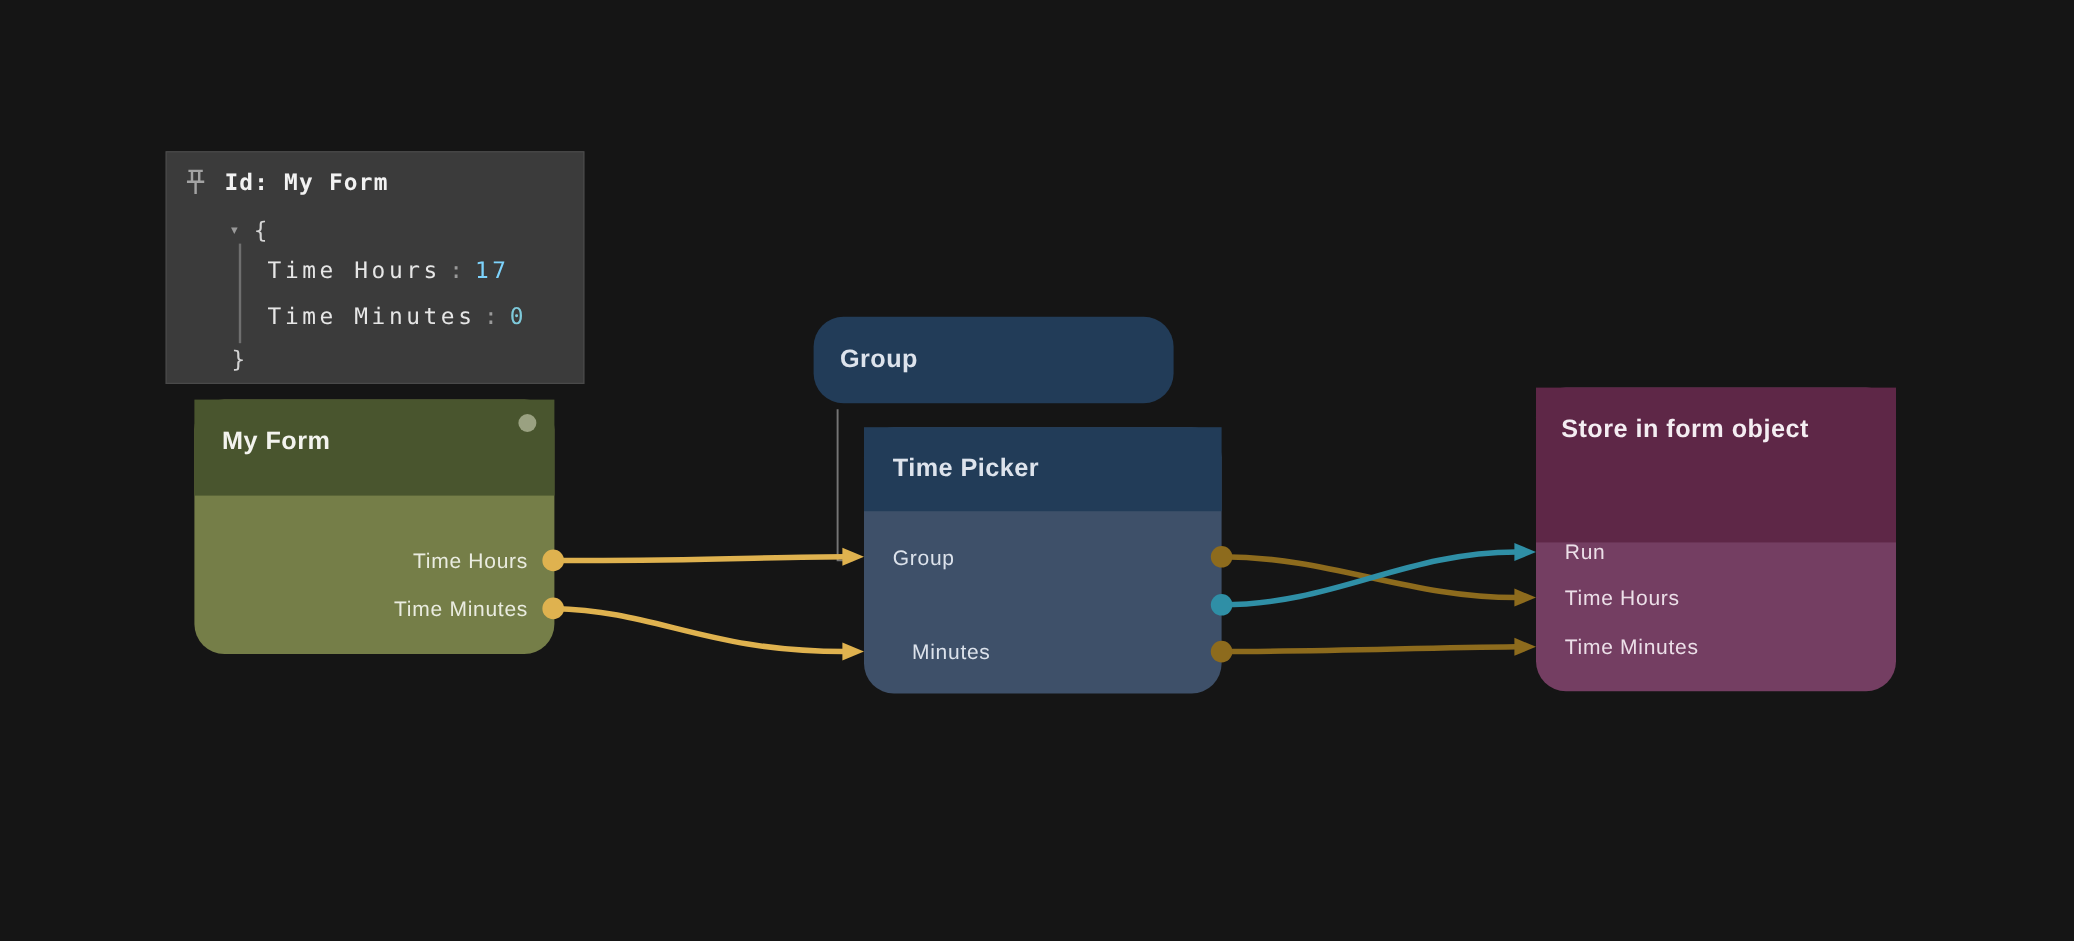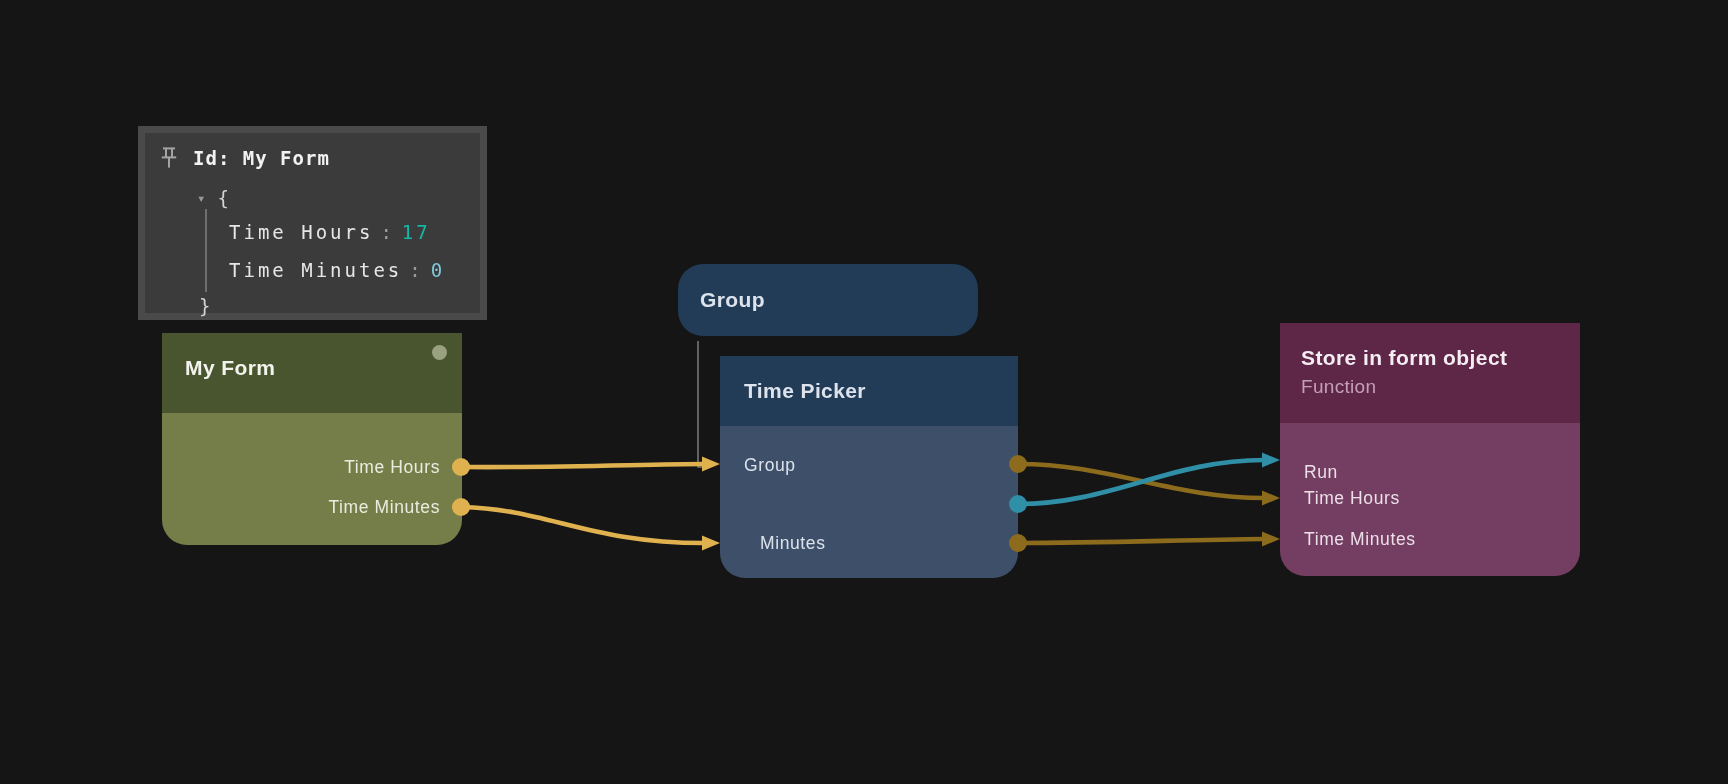--- a/index.html
+++ b/index.html
@@ -4,21 +4,21 @@
 <style>
   * { margin:0; padding:0; box-sizing:border-box; }
   html,body { width:1728px; height:784px; overflow:hidden; }
   body { font-family:"Liberation Sans", sans-serif; background:#151515; }
 
   #canvas { position:relative; width:1728px; height:784px; background:#151515; }
 
   
   .inspector {
     position:absolute; left:138px; top:126px; width:349px; height:194px;
-    background:#3b3b3b; border:7px solid #fef9c3;
+    background:#3b3b3b; border:1px solid #fef9c3;
     font-family:"DejaVu Sans Mono", monospace; color:#e6e6e6;
   }
   .inspector-title-row { position:absolute; left:14px; top:10px; height:30px; display:flex; align-items:center; }
   .inspector-pin { width:20px; height:24px; margin-right:14px; }
   .inspector-title { font-size:19px; font-weight:bold; letter-spacing:1px; color:#f2f2f2; white-space:pre; }
   .tree-row { position:absolute; height:34px; display:flex; align-items:center; font-size:19px; letter-spacing:3px; white-space:pre; }
   .tree-open  { left:52px; top:48px; }
   .tree-entry1{ left:84px; top:82px; }
   .tree-entry2{ left:84px; top:120px; }
   .tree-close { left:54px; top:156px; }
@@ -51,21 +51,21 @@
   .node-group .node-title { color:#dde3ec; }
 
   
   .node-timepicker { left:720px; top:356px; width:298px; height:222px; background:#3e5069; }
   .node-timepicker .node-header { height:70px; background:#223c58; padding-top:0; display:flex; align-items:center; }
   .node-timepicker .node-title { color:#dde3ec; }
   .node-timepicker .node-row { color:#dce2eb; }
 
   
   .node-store { left:1280px; top:323px; width:300px; height:253px; background:#743e62; }
-  .node-store .node-header { height:100px; background:#5e2747; }
+  .node-store .node-header { height:129px; background:#5e2747; }
   .node-store .node-title { color:#f4edf2; }
   .node-store .node-subtitle { color:#c59fb8; }
   .node-store .node-row { color:#ecdfe8; }
 
   
   #wires { position:absolute; left:0; top:0; width:1728px; height:784px; z-index:5; }
 </style>
 </head>
 <body>
 
@@ -85,21 +85,21 @@
       <span class="inspector-title">Id: My Form</span>
     </div>
     <div class="tree-guide" style="background-color: rgb(111, 111, 111);"></div>
     <div class="tree-row tree-open">
       <span class="tree-caret">▾</span>
       <span class="tree-brace" style="color: rgb(212, 212, 212);">{</span>
     </div>
     <div class="tree-row tree-entry1">
       <span class="tree-key" style="color: rgb(230, 230, 230);">Time Hours</span>
       <span class="tree-sep" style="color: rgb(154, 154, 154);">:</span>
-      <span class="tree-value" style="color: #14b8a6;">17</span>
+      <span class="tree-value" style="color: #7dd3fc;">17</span>
     </div>
     <div class="tree-row tree-entry2">
       <span class="tree-key" style="color: rgb(230, 230, 230);">Time Minutes</span>
       <span class="tree-sep" style="color: rgb(154, 154, 154);">:</span>
       <span class="tree-value" style="color: rgb(126, 201, 218);">0</span>
     </div>
     <div class="tree-row tree-close">
       <span class="tree-brace" style="color: rgb(212, 212, 212);">}</span>
     </div>
   </div>
@@ -121,23 +121,22 @@
     <div class="node-header" style="padding-left: 24px; background-color: rgb(34, 60, 88);">
       <div class="node-title" style="color: rgb(221, 227, 236);">Time Picker</div>
     </div>
     <div class="node-row row-left" style="top:98px;">Group</div>
     <div class="node-row row-left" style="top:176px;margin-left:16px;">Minutes</div>
   </div>
 
   <div class="node node-store" style="background-color: rgb(116, 62, 98);">
     <div class="node-header" style="padding-left: 21px; background-color: rgb(94, 39, 71);">
       <div class="node-title" style="color: rgb(244, 237, 242);">Store in form object</div>
-      <div class="node-subtitle" style="color: rgb(197, 159, 184);">Function</div>
     </div>
-    <div class="node-row row-left" style="top:138px;">Run</div>
+    <div class="node-row row-left" style="top:126px;">Run</div>
     <div class="node-row row-left" style="top:164px;">Time Hours</div>
     <div class="node-row row-left" style="top:205px;">Time Minutes</div>
   </div>
 
   <svg id="wires" viewBox="0 0 1728 784">
 
     <polyline points="698,341 698,467 711,467" fill="none" stroke="#757575" stroke-width="1.6"></polyline>
 
     <path d="M461,467 C560,468 650,464 704,464" fill="none" stroke="#dfb24f" stroke-width="4.6"></path>
     <polygon points="702,456.5 720,464 702,471.5" fill="#dfb24f"></polygon>

